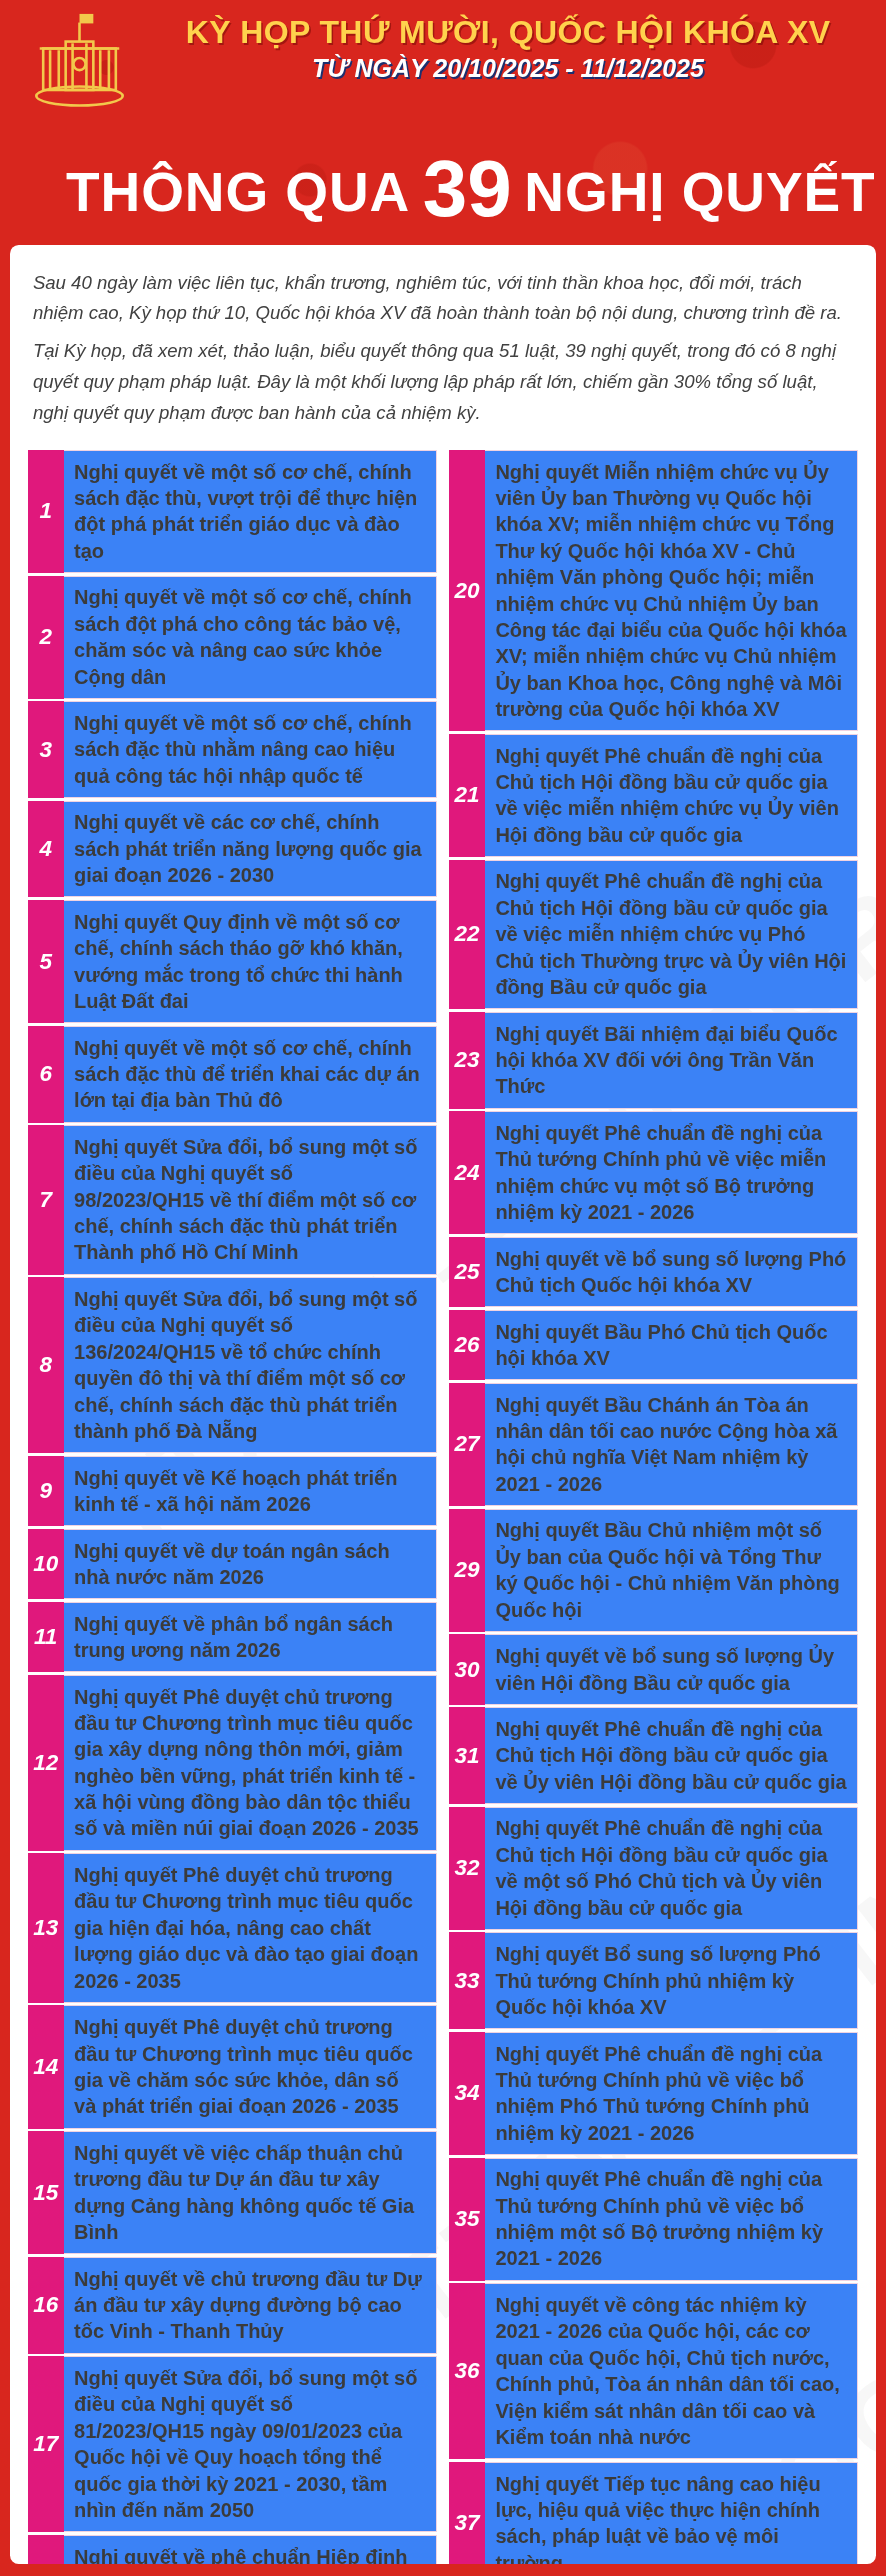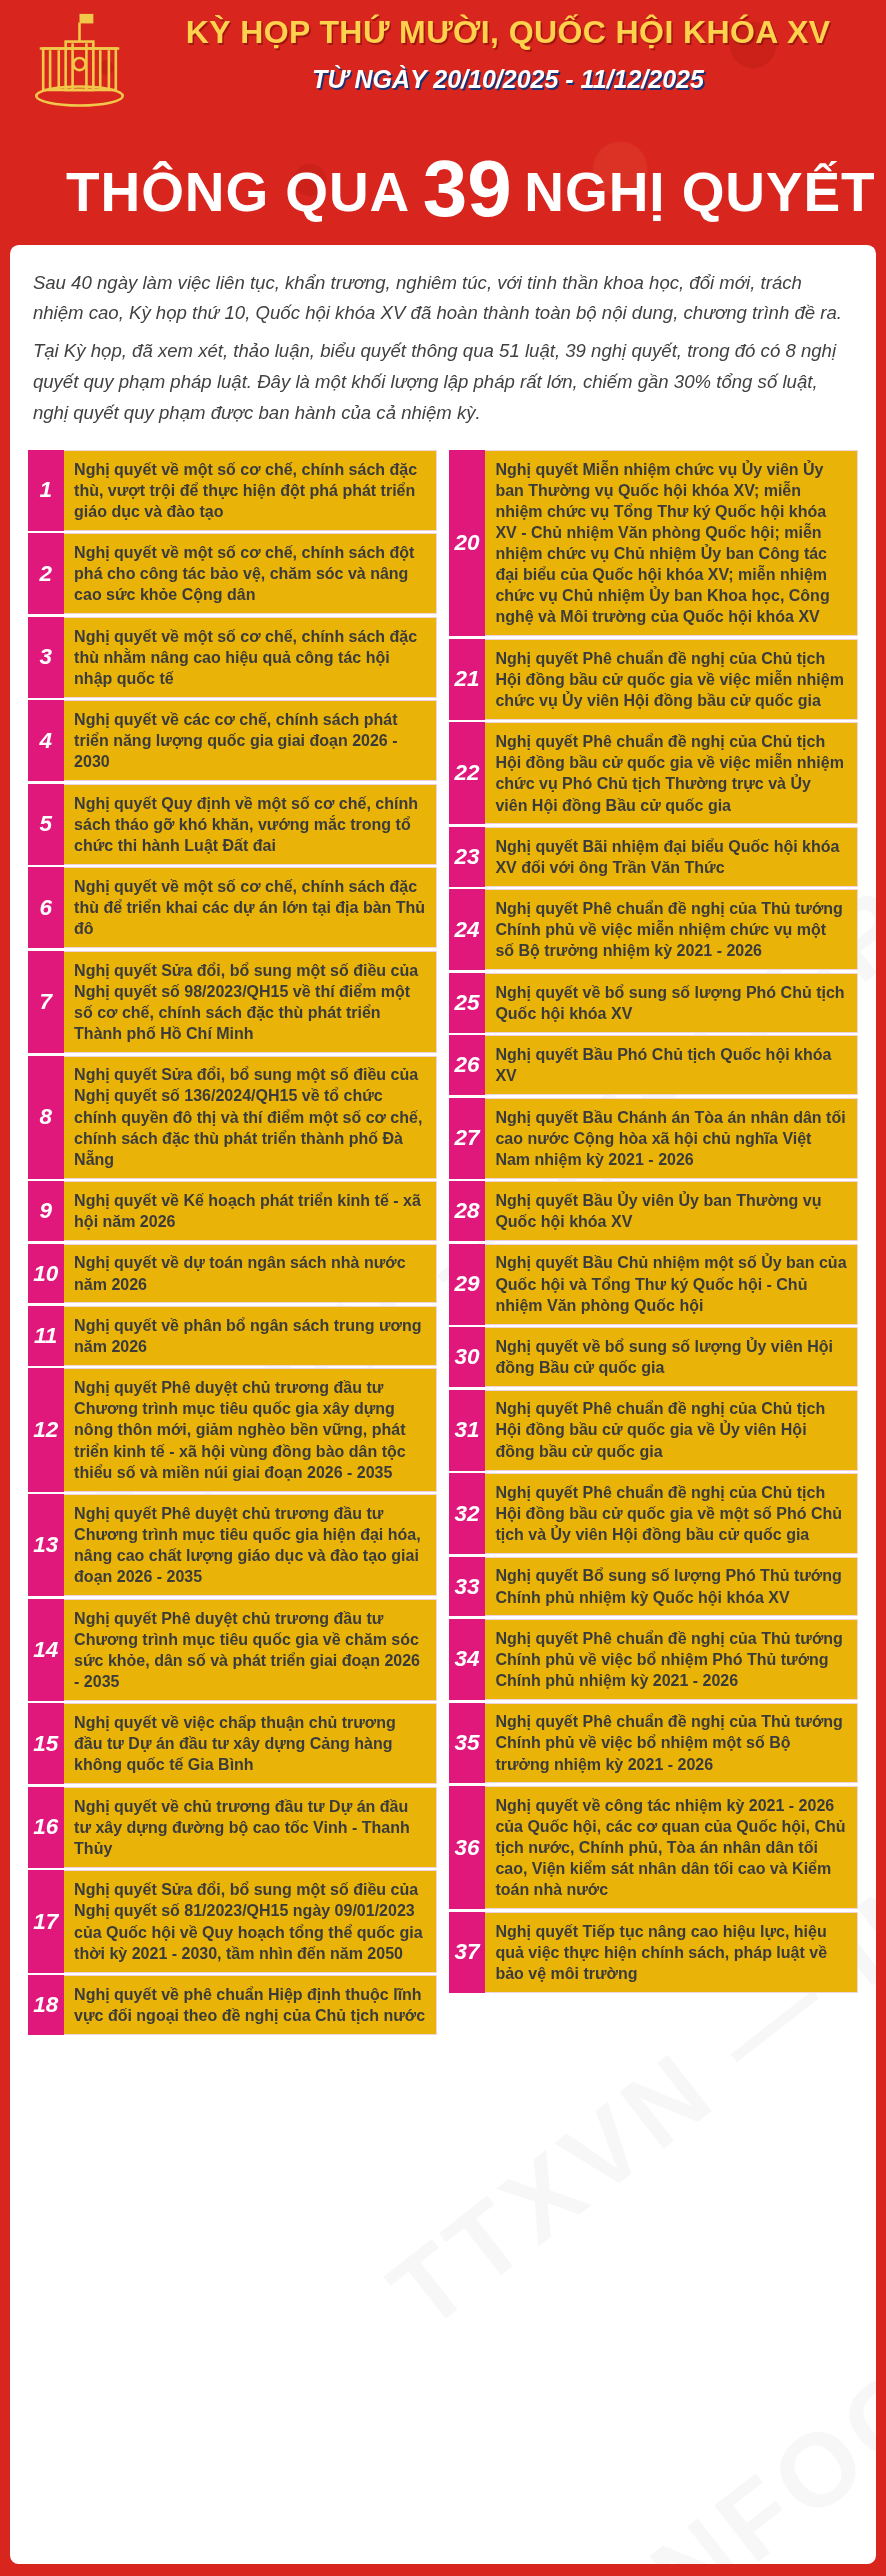--- a/index.html
+++ b/index.html
@@ -22,21 +22,21 @@
       radial-gradient(circle at 35% 80%, rgba(170,20,10,.25) 0 15.6px, transparent 17.3px);
   }
   .header{position:relative;height:132px;flex:none;}
   .building{position:absolute;left:21px;top:7px;width:97px;height:102px;}
   .header-text{position:relative;padding-left:130px;text-align:center;padding-top:14px;}
   .session-title{
     color:#ffd24d;font-size:32px;font-weight:bold;letter-spacing:0.4px;
     text-shadow:1.7px 1.7px 0 rgba(120,10,5,.55);white-space:nowrap;
   }
   .date-range{
-    margin-top:14px;color:#ffffff;font-size:25px;font-weight:bold;font-style:italic;
+    margin-top:3px;color:#ffffff;font-size:25px;font-weight:bold;font-style:italic;
     text-shadow:1.7px 1.7px 0 #1d2f6e;white-space:nowrap;
   }
   .big-title{
     flex:none;text-align:right;color:#ffffff;font-weight:bold;
     padding:12px 0 21px 0;line-height:1;position:relative;
   }
   .big-title .t-pre,.big-title .t-post{font-size:55px;letter-spacing:0.9px;}
   .big-title .t-num{font-size:80px;padding:0 8.7px;position:relative;top:5.2px;}
   .panel{
     position:relative;flex:1;background:#ffffff;border-radius:8.7px;
@@ -54,22 +54,22 @@
   .intro p{margin:0 0 7px 0;}
   .columns{position:relative;display:flex;gap:12px;align-items:flex-start;}
   .col{flex:1;min-width:0;}
   .res-row{display:flex;margin-bottom:2.6px;}
   .res-num{
     flex:none;width:36px;background:#e0187c;color:#ffffff;
     display:flex;align-items:center;justify-content:center;
     font-size:22.5px;font-weight:bold;font-style:italic;
   }
   .res-text{
-    flex:1;background:#eab308;border:0.9px solid #f0d3e1;border-left:none;
-    padding:7.8px 10.4px;color:#3b3b3b;font-weight:bold;font-size:16px;line-height:1.32;
+    flex:1;background:#3b82f6;border:0.9px solid #f0d3e1;border-left:none;
+    padding:7.8px 10.4px;color:#3b3b3b;font-weight:bold;font-size:20px;line-height:1.32;
   }
 </style>
 </head>
 <body>
 
 <div class="page">
 
   <div class="header">
     <svg class="building" viewBox="0 0 112 118" aria-hidden="true">
       <g fill="none" stroke="#f2c84b" stroke-width="3">
@@ -239,24 +239,20 @@
   <div class="res-row">
     <div class="res-num">26</div>
     <div class="res-text">Nghị quyết Bầu Phó Chủ tịch Quốc hội khóa XV</div>
   </div>
 
   <div class="res-row">
     <div class="res-num">27</div>
     <div class="res-text">Nghị quyết Bầu Chánh án Tòa án nhân dân tối cao nước Cộng hòa xã hội chủ nghĩa Việt Nam nhiệm kỳ 2021 - 2026</div>
   </div>
 
-  <div class="res-row">
-    <div class="res-num">28</div>
-    <div class="res-text">Nghị quyết Bầu Ủy viên Ủy ban Thường vụ Quốc hội khóa XV</div>
-  </div>
 
   <div class="res-row">
     <div class="res-num">29</div>
     <div class="res-text">Nghị quyết Bầu Chủ nhiệm một số Ủy ban của Quốc hội và Tổng Thư ký Quốc hội - Chủ nhiệm Văn phòng Quốc hội</div>
   </div>
 
   <div class="res-row">
     <div class="res-num">30</div>
     <div class="res-text">Nghị quyết về bổ sung số lượng Ủy viên Hội đồng Bầu cử quốc gia</div>
   </div>

